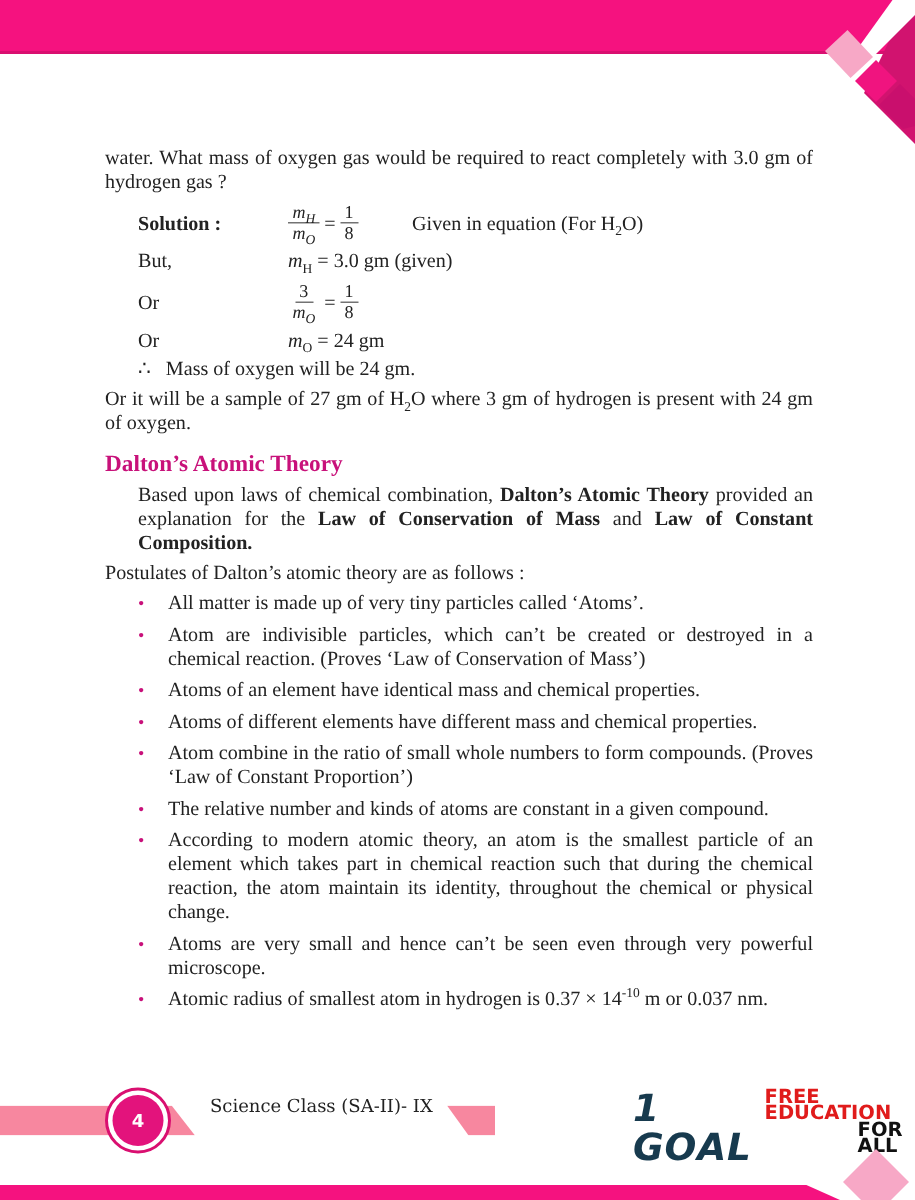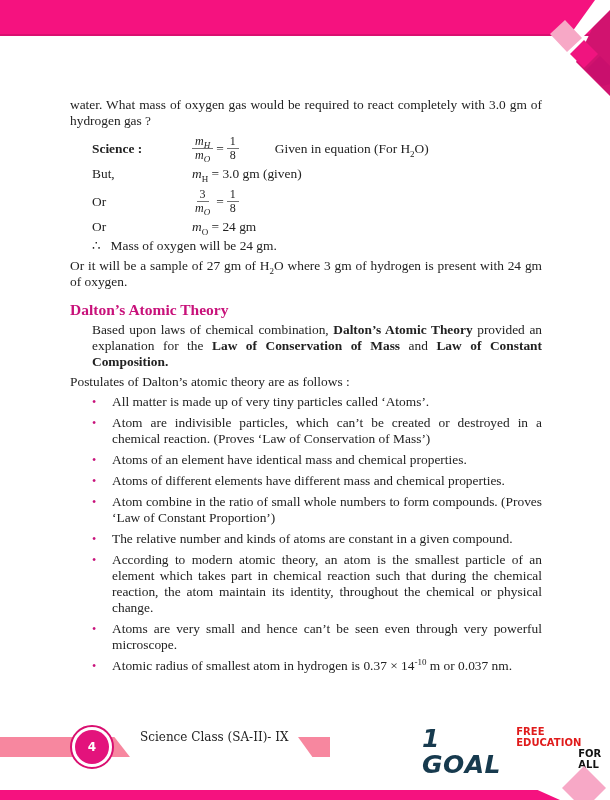--- a/index.html
+++ b/index.html
@@ -68,21 +68,21 @@
   .footer-right-tab {
     position: absolute; left: 298px; top: 25px; width: 32px; height: 20px;
     background: #f7879f;
     clip-path: polygon(0 0, 100% 0, 100% 100%, 45% 100%);
   }
   .logo { position: absolute; left: 422px; top: 14px; display: flex; align-items: flex-start; }
   .logo-main {
     font-family: "DejaVu Sans", sans-serif; font-weight: bold; font-style: italic;
     font-size: 25px; color: #173a4e; letter-spacing: 0.5px; line-height: 26px;
   }
-  .logo-sub { display: flex; flex-direction: column; margin-left: 3px; font-family: "DejaVu Sans", sans-serif; font-weight: bold; font-size: 10px; line-height: 11px; }
+  .logo-sub { display: flex; flex-direction: column; margin-left: 3px; font-family: "DejaVu Sans", sans-serif; font-weight: bold; font-size: 13px; line-height: 11px; }
   .logo-sub .l1 { color: #e01b1b; }
   .logo-sub .l2 { color: #111; margin-left: 22px; padding-left: 40px; }
   .bottom-band {
     position: absolute; left: 0; top: 790px; width: 560px; height: 10px; background: #f5127f;
     clip-path: polygon(0 0, 96% 0, 100% 100%, 0 100%);
   }
   .bottom-diamond { position: absolute; right: 0; top: 764px; width: 60px; height: 36px; }
 </style>
 </head>
 <body>
@@ -93,21 +93,21 @@
   <polygon points="75,0 90,0 90,10 60,40 52,32" fill="#ffffff"></polygon>
   <polygon points="30,34 45,20 62,38 47,52" fill="#f7a8c6"></polygon>
   <polygon points="50,54 64,40 78,54 64,68" fill="#f0147f"></polygon>
   <polygon points="66,70 80,56 90,66 90,84 82,86" fill="#c90f6d"></polygon>
 </svg>
 
 <div class="content">
   <p class="justify mb6">water. What mass of oxygen gas would be required to react completely with 3.0 gm of hydrogen gas ?</p>
 
   <div class="sol-row" style="margin-bottom:4px;">
-    <span class="sol-label bold">Science :</span>
+    <span class="sol-label bold">Solution :</span>
     <span class="eq">
       <span class="frac">
         <span class="num"><i>m</i><sub><i>H</i></sub></span>
         <span class="den"><i>m</i><sub><i>O</i></sub></span>
       </span>
       <span>=</span>
       <span class="frac">
         <span class="num">1</span>
         <span class="den">8</span>
       </span>

